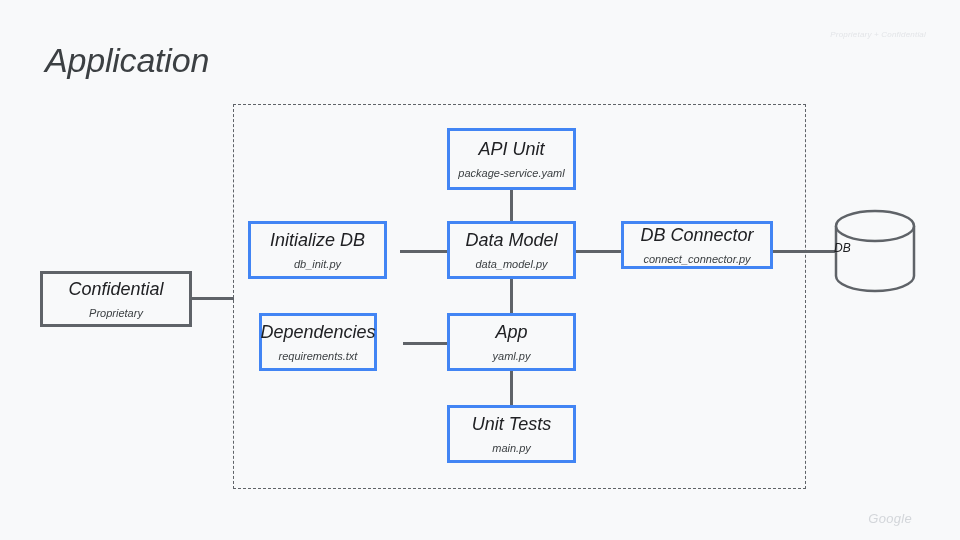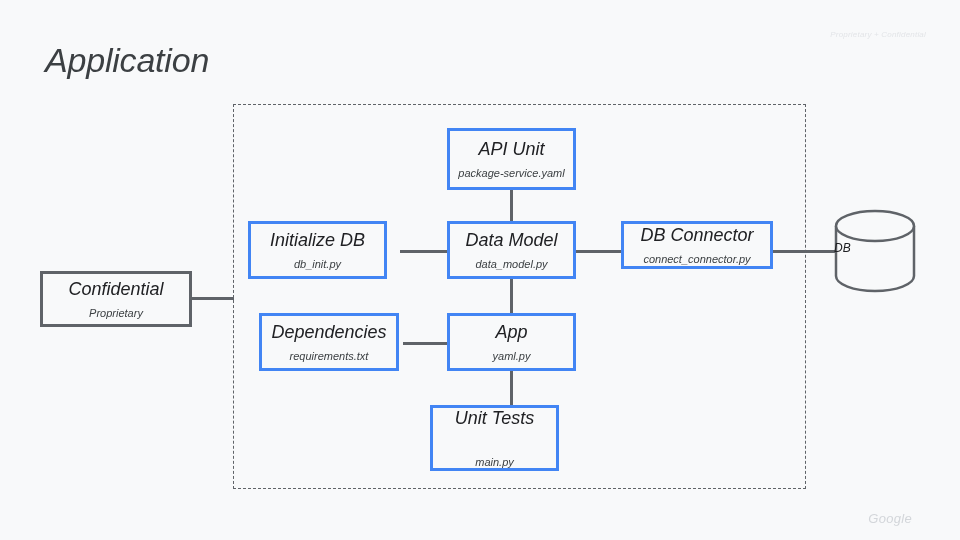--- a/index.html
+++ b/index.html
@@ -148,31 +148,31 @@
   <div class="node" style="left:447px; top:221px; width:129px; height:58px;">
     <div class="title">Data Model</div>
     <div class="file">data_model.py</div>
   </div>
 
   <div class="node" style="left:621px; top:221px; width:152px; height:48px;text-align:right;">
     <div class="title">DB Connector</div>
     <div class="file">connect_connector.py</div>
   </div>
 
-  <div class="node" style="left:259px; top:313px; width:140px; height:58px;">
+  <div class="node" style="left:259px; top:313px; width:118px; height:58px;">
     <div class="title">Dependencies</div>
     <div class="file">requirements.txt</div>
   </div>
 
   <div class="node" style="left:447px; top:313px; width:129px; height:58px;">
     <div class="title">App</div>
     <div class="file">yaml.py</div>
   </div>
 
-  <div class="node" style="left:430px; top:405px; width:129px; height:66px;justify-content:space-between;">
+  <div class="node" style="left:447px; top:405px; width:129px; height:58px;">
     <div class="title">Unit Tests</div>
     <div class="file">main.py</div>
   </div>
 
   <div class="db-cyl" style="left:834px; top:209px; width:82px; height:84px;">
     <svg width="82" height="84" viewBox="0 0 82 84">
       <path d="M2 17 L2 67 A39 15 0 0 0 80 67 L80 17" fill="#f8f9fa" stroke="#5f6368" stroke-width="2.5"></path>
       <ellipse cx="41" cy="17" rx="39" ry="15" fill="#f8f9fa" stroke="#5f6368" stroke-width="2.5"></ellipse>
     </svg>
     <div class="db-label" style="top:32px;">DB</div>

